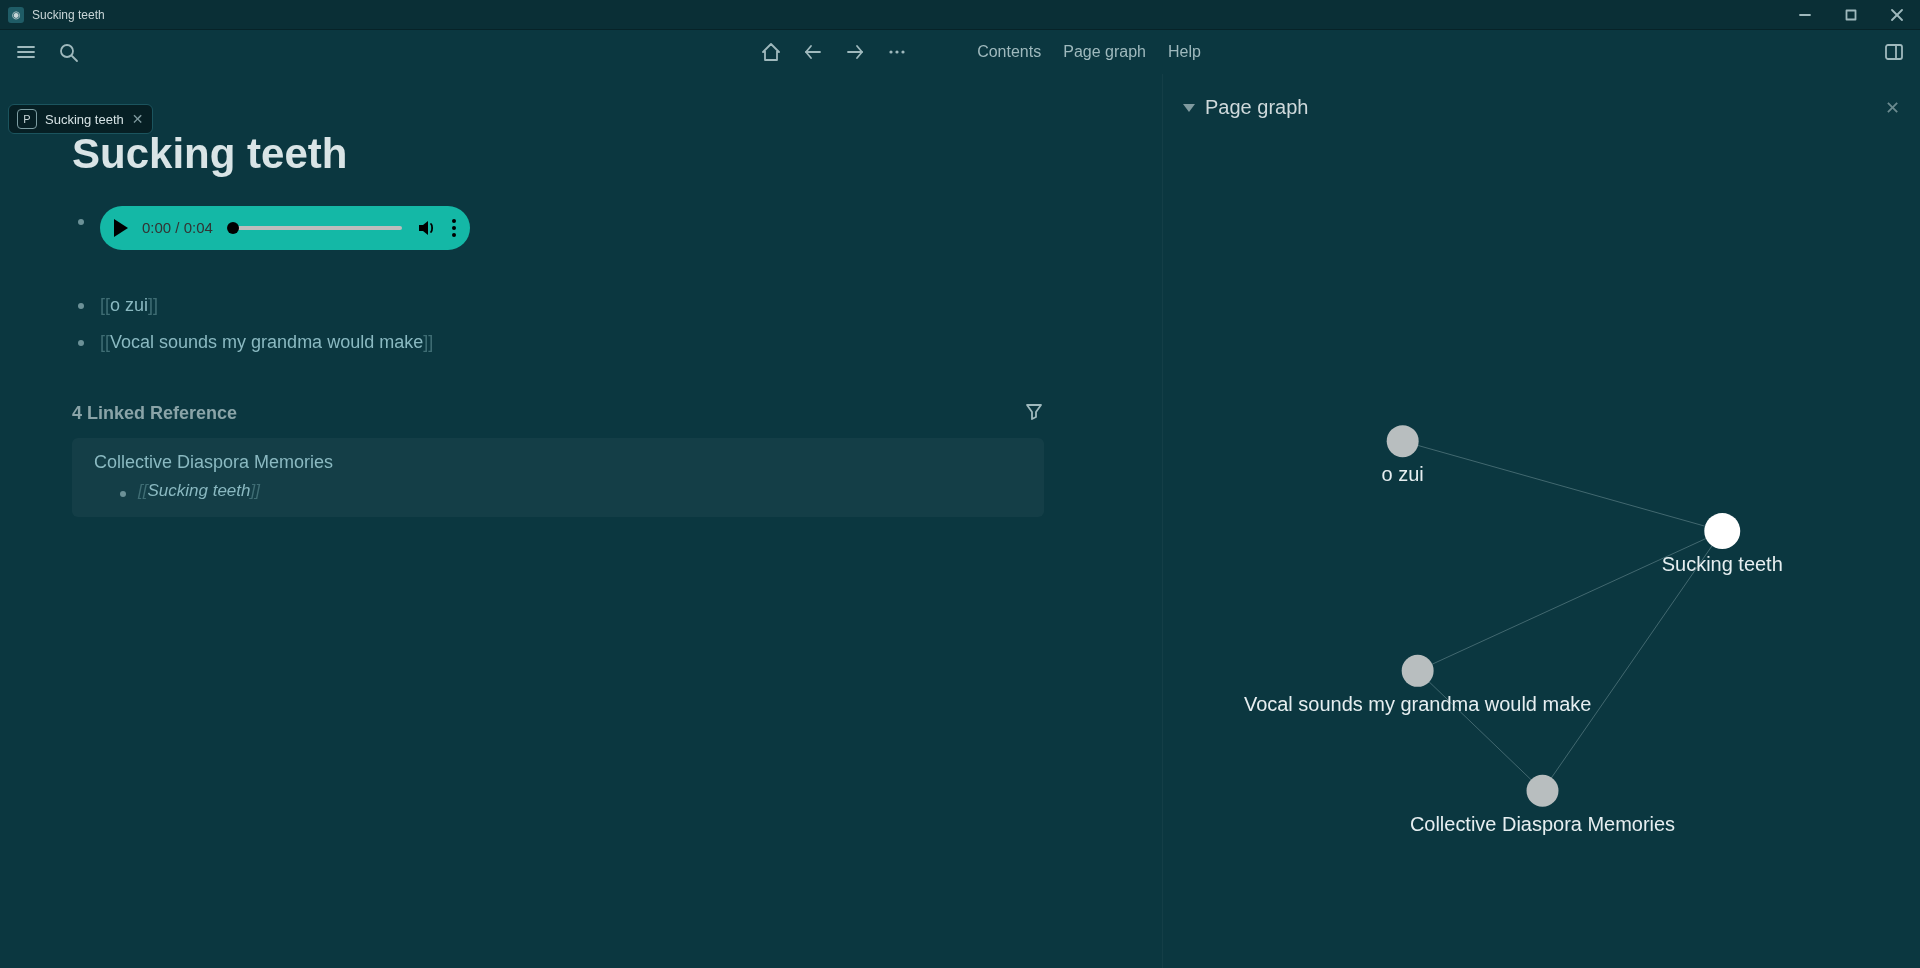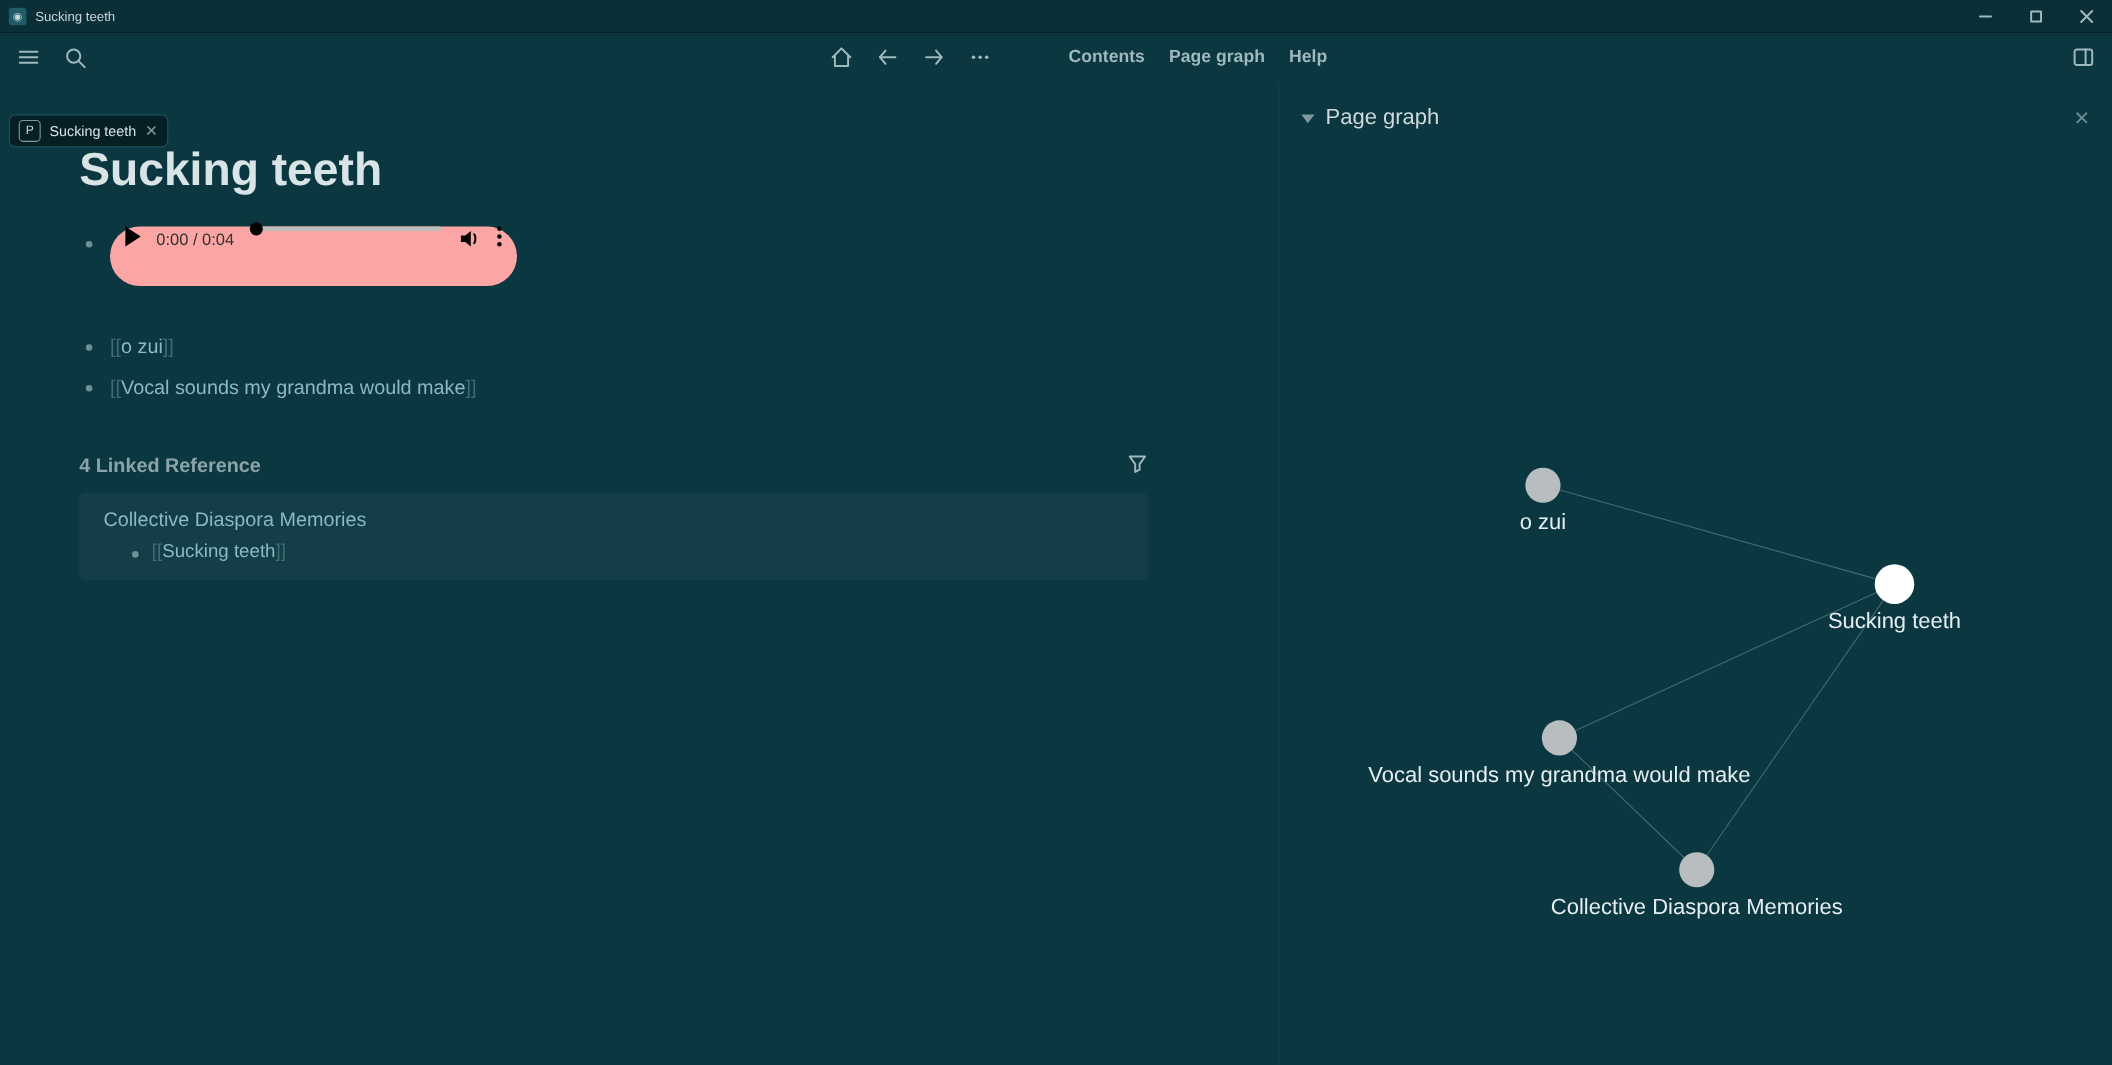--- a/index.html
+++ b/index.html
@@ -49,21 +49,20 @@
     color:#c9d6d8;
   }
   .titlebar .win-btn svg{stroke:#c9d6d8;}
 
   
   .toolbar{
     height:44px;
     display:flex;align-items:center;
     padding:0 14px;
     gap:18px;
-    font-weight:bold;
   }
   .toolbar .spacer{flex:1;}
   .toolbar .tbtn{
     color:#9fb9bd;display:flex;align-items:center;justify-content:center;
     width:24px;height:24px;
   }
   .toolbar .textbtn{
     color:#9fb9bd;font-size:16px;padding:4px 2px;
   }
 
@@ -118,23 +117,23 @@
   }
   ul.blocks>li::before{
     content:"";position:absolute;left:6px;top:13px;
     width:6px;height:6px;border-radius:50%;background:#6c9197;
   }
   .bracket{color:var(--bracket);}
   .wikilink{color:var(--link);}
 
   
   .audio{
-    background:#fca5a5;border-radius:28px;
-    width:370px;height:54px;
-    display:flex;gap:14px;
+    background:#14b8a6;border-radius:28px;
+    width:370px;height:44px;
+    display:flex;align-items:center;gap:14px;
     padding:0 14px;
     color:#000;
   }
   .audio .play{
     width:0;height:0;border-left:14px solid #000;
     border-top:9px solid transparent;border-bottom:9px solid transparent;
   }
   .audio .time{font-size:15px;color:#333;}
   .audio .track{
     flex:1;height:4px;background:#bdbdbd;border-radius:2px;position:relative;
@@ -153,21 +152,21 @@
     margin:44px 0 12px 0;
     color:#8aa4a8;font-weight:600;font-size:18px;
   }
   .ref-card{
     background:rgba(255,255,255,.04);
     border-radius:6px;
     padding:14px 22px 16px 22px;
     margin-bottom:22px;
   }
   .ref-title{color:var(--link);font-size:18px;margin-bottom:8px;}
-  .ref-card ul{list-style:none;padding:0 0 0 22px;margin:0;}
+  .ref-card ul{list-style:none;padding:0 0 0 22px;margin:0;font-style:italic;}
   .ref-card li{position:relative;padding-left:22px;color:#cfe0e3;font-size:17px;}
   .ref-card li::before{
     content:"";position:absolute;left:4px;top:10px;
     width:6px;height:6px;border-radius:50%;background:#6c9197;
   }
   .unlinked{color:#5d7a80;font-weight:600;font-size:18px;margin-top:18px;}
 
   
   .panel-header{
     display:flex;align-items:center;gap:10px;

